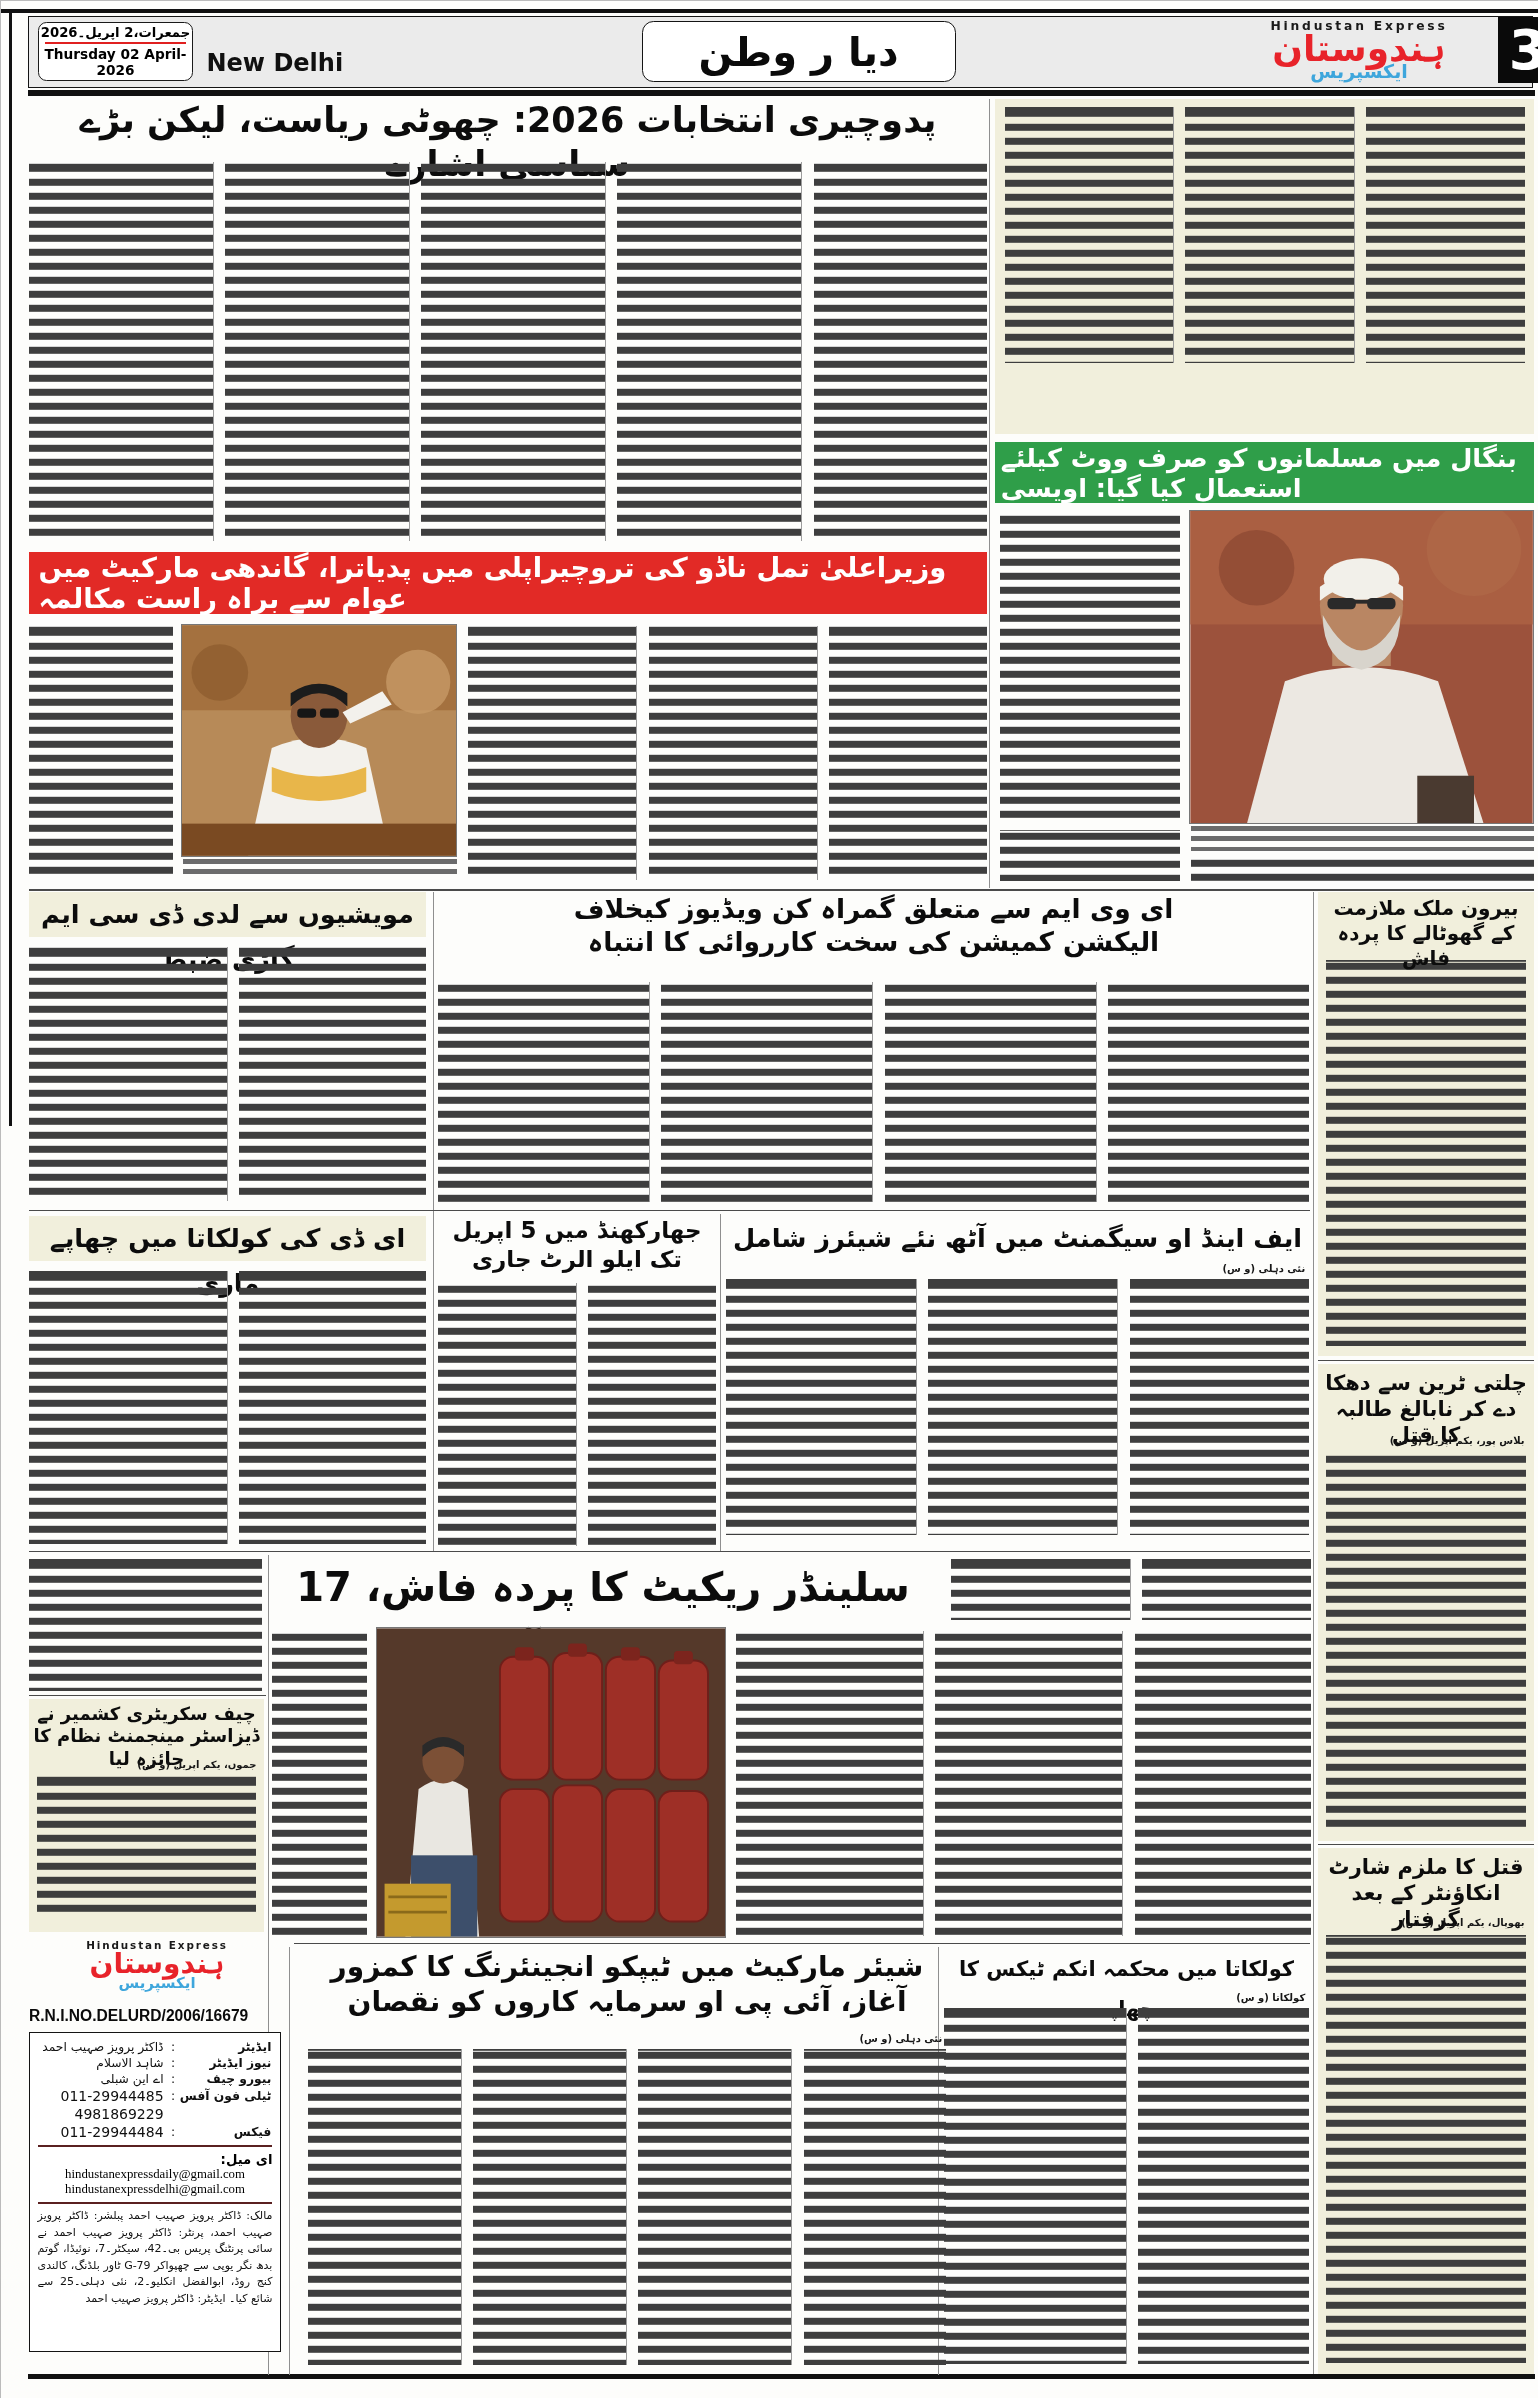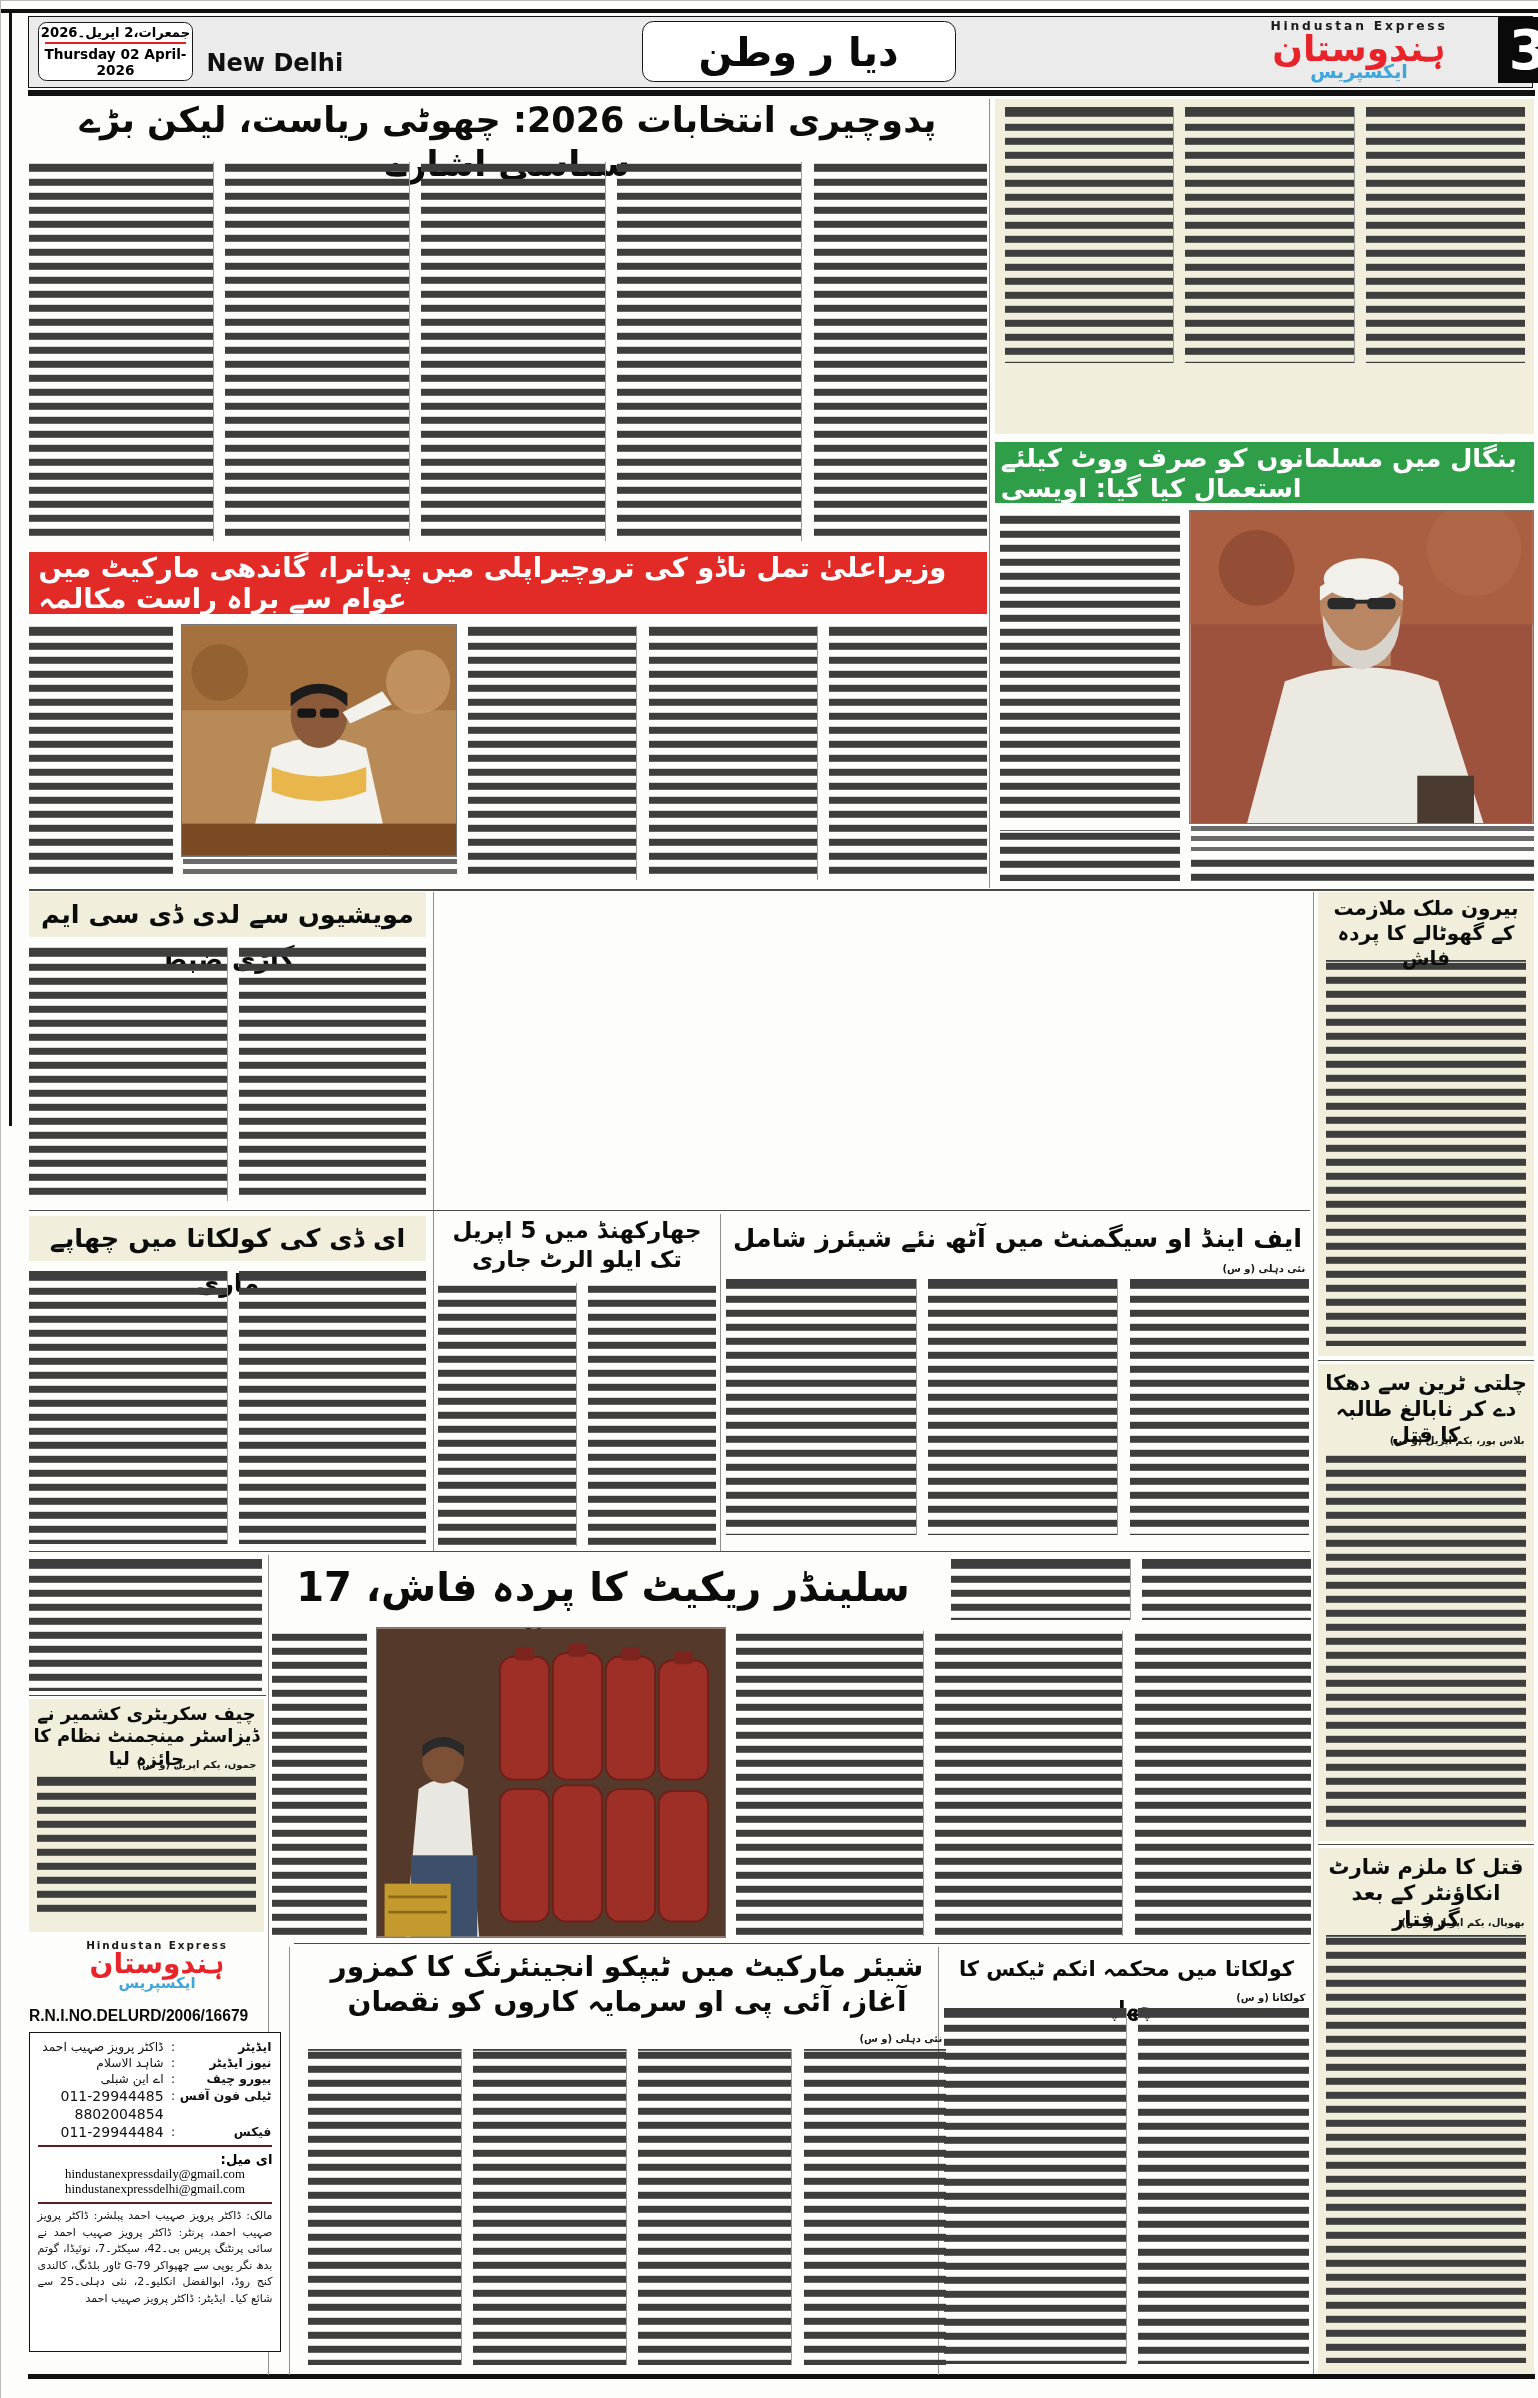--- a/index.html
+++ b/index.html
@@ -139,20 +139,29 @@
   <div class="abs vline" style="left:719px;top:1213px;height:337px;"></div>
 
   <div class="abs rtl" style="left:28px;top:891px;width:397px;height:314px;">
     <div class="hl cream" style="font-size:25.6px;height:45px;line-height:45px;">مویشیوں سے لدی ڈی سی ایم گاڑی ضبط</div>
     <div class="cols" style="height:254px;margin-top:9.5px;">
       <div class="col sim"></div>
       <div class="col sim"></div>
     </div>
   </div>
 
+  <div class="abs rtl" style="left:437px;top:891px;width:871px;height:314px;">
+    <div class="hl" style="font-size:26.5px;max-width:606px;margin:0 auto;height:79px;">ای وی ایم سے متعلق گمراہ کن ویڈیوز کیخلاف الیکشن کمیشن کی سخت کارروائی کا انتباہ</div>
+    <div class="cols" style="height:220px;margin-top:11.4px;">
+      <div class="col sim"></div>
+      <div class="col sim"></div>
+      <div class="col sim"></div>
+      <div class="col sim"></div>
+    </div>
+  </div>
 
   <div class="abs rtl cream" style="left:1317px;top:891px;width:216px;height:464px;">
     <div class="hl" style="font-size:20px;padding:3.8px 5.7px;height:53px;">بیرون ملک ملازمت کے گھوٹالے کا پردہ فاش</div>
     <div class="sim" style="height:386px;margin:7.6px 7.6px 0 7.6px;"></div>
   </div>
 
   <div class="abs hline" style="left:28px;top:1209px;width:1281px;height:1.4px;"></div>
 
   <div class="abs rtl" style="left:28px;top:1215px;width:397px;height:335px;">
     <div class="hl cream" style="font-size:25.6px;height:45px;line-height:45px;">ای ڈی کی کولکاتا میں چھاپے ماری</div>
@@ -300,21 +309,21 @@
             <td>اے این شبلی</td>
           </tr>
       <tr>
             <td style="font-weight:bold;">ٹیلی فون آفس</td>
             <td>:</td>
             <td style="direction:ltr;text-align:right;font-size:14px;">011-29944485</td>
           </tr>
       <tr>
             <td></td>
             <td></td>
-            <td style="direction:ltr;text-align:right;font-size:14px;">8802004854</td>
+            <td style="direction:ltr;text-align:right;font-size:14px;">4981869229</td>
           </tr>
       <tr>
             <td style="font-weight:bold;">فیکس</td>
             <td>:</td>
             <td style="direction:ltr;text-align:right;font-size:14px;">011-29944484</td>
           </tr>
     </tbody>
       </table>
     <div style="height:1.9px;background:#5a2020;margin:4.7px 0;"></div>
     <div style="font-weight:bold;font-size:13.2px;">ای میل:</div>

